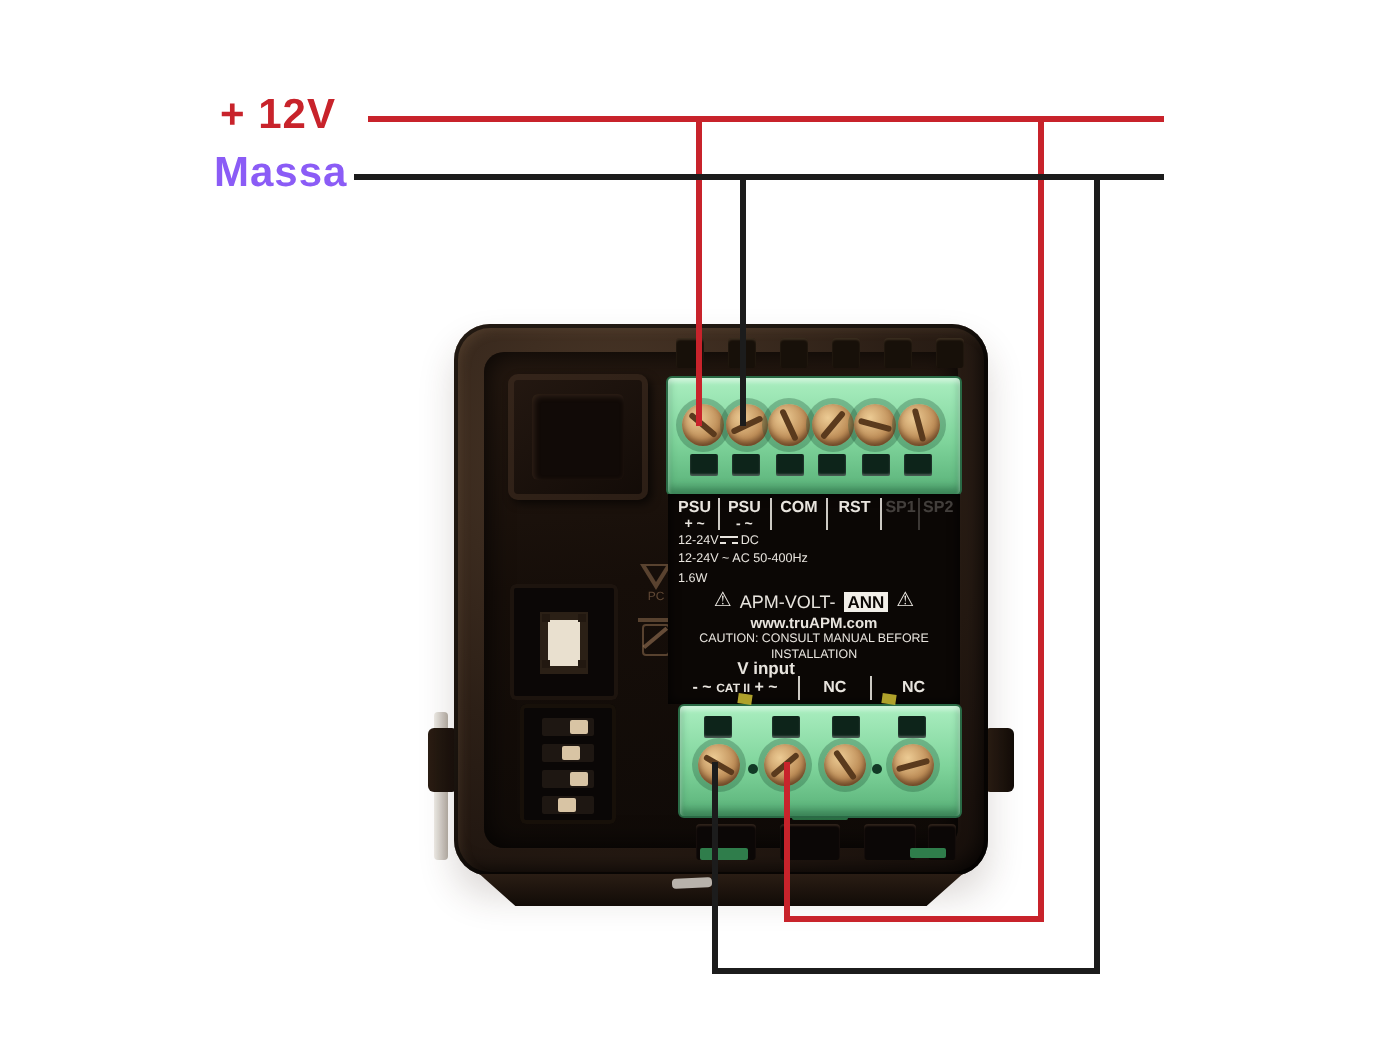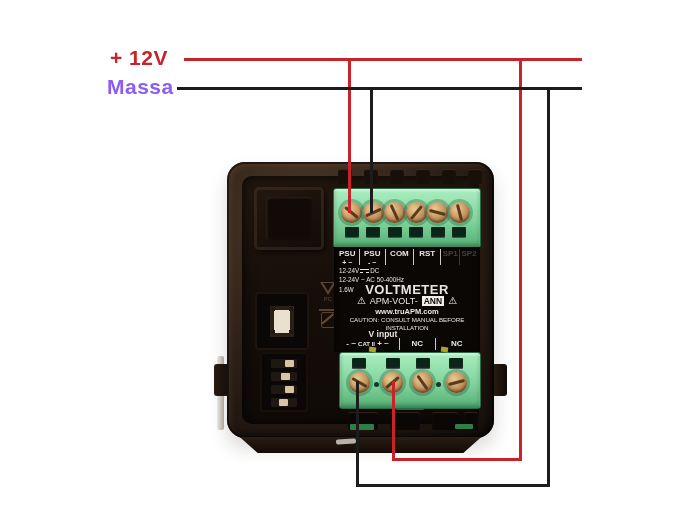--- a/index.html
+++ b/index.html
@@ -216,21 +216,20 @@
         <div>SP2</div>
       </div>
     </div>
     <div class="ratings">
       <div>
         <span>12-24V</span><span class="dc-icon"><b></b><i></i></span><span>DC</span>
       </div>
       <div>12-24V ~ AC 50-400Hz</div>
       <div>1.6W</div>
     </div>
-    <div class="prod">VOLTMETER</div>
     <div class="model-row">
       <span class="warn">⚠</span>
       <span>APM-VOLT-</span>
         <span class="variant">ANN</span>
       <span class="warn">⚠</span>
     </div>
     <div class="site">www.truAPM.com</div>
     <div class="caution">
       <div>CAUTION: CONSULT MANUAL BEFORE</div>
       <div>INSTALLATION</div>

